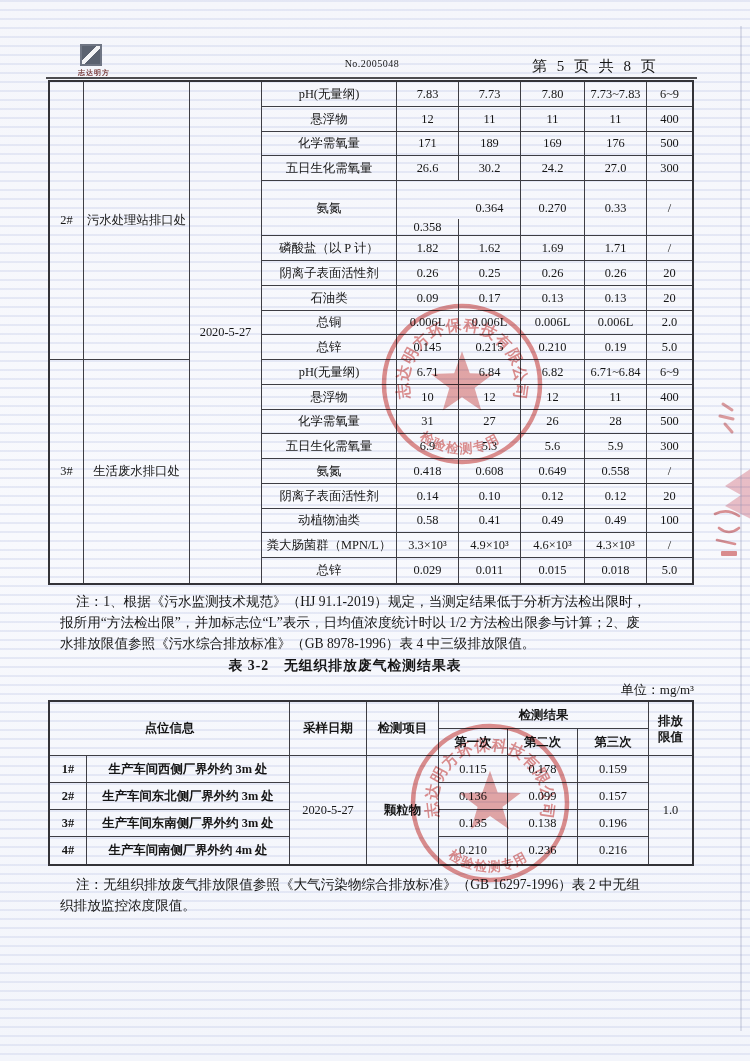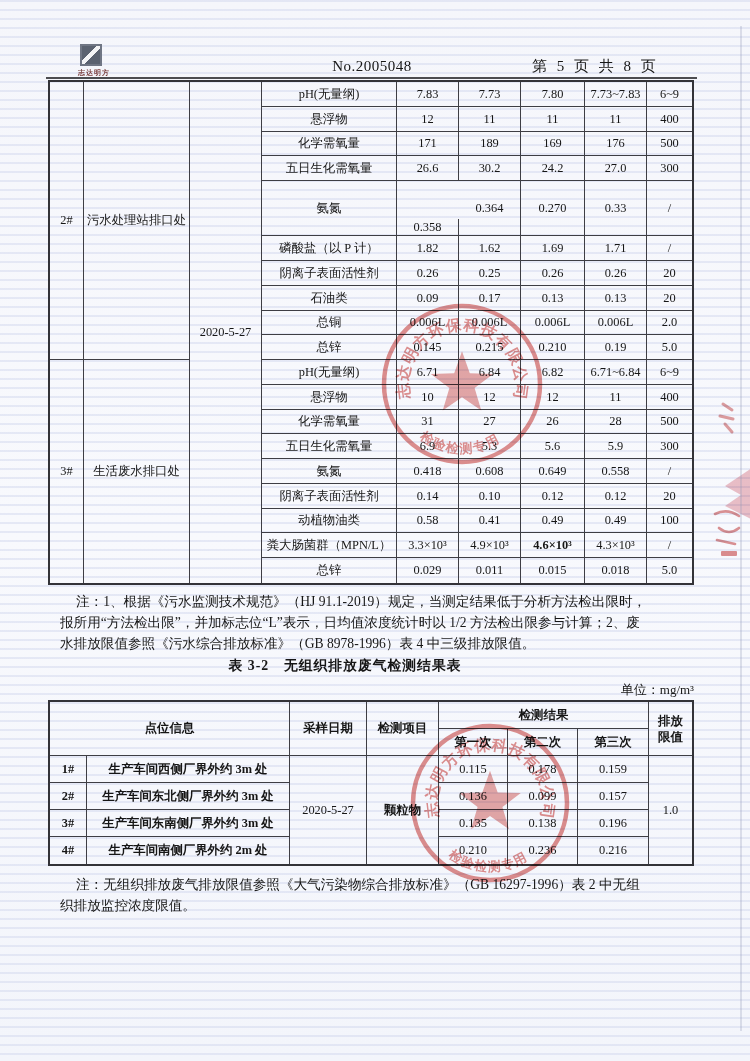--- a/index.html
+++ b/index.html
@@ -8,21 +8,21 @@
   .canvas { position:relative; width:750px; height:1061px; overflow:hidden;
     background:
       repeating-linear-gradient(180deg, rgba(206,212,236,.45) 0 2px, rgba(255,255,255,0) 2px 9px),
       linear-gradient(180deg,#f5f6fb 0,#f8f9fd 50%,#f3f5fb 100%);
   }
   .abs { position:absolute; }
   .logo { left:78px; top:44px; width:60px; text-align:left; }
   .logo-sq { width:22px; height:22px; margin-left:2px; border:2px solid #707684;
     background:linear-gradient(135deg,#5b6270 0 40%,#f4f4f6 40% 58%,#5b6270 58% 100%); }
   .logo-txt { margin-top:2px; font-size:7px; letter-spacing:1px; color:#7c4040; font-weight:bold; }
-  .h-docno { left:0; top:58px; width:744px; text-align:center; font-size:15px; letter-spacing:.5px; }
+  .h-docno { left:0; top:58px; width:744px; text-align:center; font-size:10px; letter-spacing:.5px; }
   .h-page { left:532px; top:57px; width:140px; font-size:15px; letter-spacing:3px; }
   .rule { left:46px; top:77px; width:651px; height:2px; background:#4c4c50; }
   .grid { display:grid; position:absolute; border:2px solid #333338; }
   #t1 { left:48px; top:80px; width:646px; height:505px;
         grid-template-columns:34px 106px 72px 135px 62px 62px 64px 62px 1fr;
         grid-template-rows:repeat(19,1fr); }
   #t2 { left:48px; top:700px; width:646px; height:166px;
         grid-template-columns:37px 203px 77px 72px 69px 70px 71px 1fr;
         grid-template-rows:repeat(6,1fr); }
   .cell { display:flex; align-items:center; justify-content:center; text-align:center;
@@ -156,21 +156,21 @@
       <div class="cell nr" style="grid-area: 16 / 9;">20</div>
       <div class="cell" style="grid-area: 17 / 4;">动植物油类</div>
       <div class="cell" style="grid-area: 17 / 5;">0.58</div>
       <div class="cell" style="grid-area: 17 / 6;">0.41</div>
       <div class="cell" style="grid-area: 17 / 7;">0.49</div>
       <div class="cell" style="grid-area: 17 / 8;">0.49</div>
       <div class="cell nr" style="grid-area: 17 / 9;">100</div>
       <div class="cell" style="grid-area: 18 / 4;">粪大肠菌群（MPN/L）</div>
       <div class="cell" style="grid-area: 18 / 5;">3.3×10³</div>
       <div class="cell" style="grid-area: 18 / 6;">4.9×10³</div>
-      <div class="cell" style="grid-area: 18 / 7; font-weight: bold;">4.6×10³</div>
+      <div class="cell" style="grid-area: 18 / 7;">4.6×10³</div>
       <div class="cell" style="grid-area: 18 / 8;">4.3×10³</div>
       <div class="cell nr" style="grid-area: 18 / 9;">/</div>
       <div class="cell nb" style="grid-area: 19 / 4;">总锌</div>
       <div class="cell nb" style="grid-area: 19 / 5;">0.029</div>
       <div class="cell nb" style="grid-area: 19 / 6;">0.011</div>
       <div class="cell nb" style="grid-area: 19 / 7;">0.015</div>
       <div class="cell nb" style="grid-area: 19 / 8;">0.018</div>
       <div class="cell nb nr" style="grid-area: 19 / 9;">5.0</div>
       <div class="cell nb" style="grid-area: 1 / 3 / span 19;">2020-5-27</div>
     </div>
@@ -202,21 +202,21 @@
       <div class="cell bold" style="grid-area: 4 / 2;">生产车间东北侧厂界外约 3m 处</div>
       <div class="cell" style="grid-area: 4 / 5;">0.136</div>
       <div class="cell" style="grid-area: 4 / 6;">0.099</div>
       <div class="cell" style="grid-area: 4 / 7;">0.157</div>
       <div class="cell bold" style="grid-area: 5 / 1;">3#</div>
       <div class="cell bold" style="grid-area: 5 / 2;">生产车间东南侧厂界外约 3m 处</div>
       <div class="cell" style="grid-area: 5 / 5;">0.135</div>
       <div class="cell" style="grid-area: 5 / 6;">0.138</div>
       <div class="cell" style="grid-area: 5 / 7;">0.196</div>
       <div class="cell nb bold" style="grid-area: 6 / 1;">4#</div>
-      <div class="cell nb bold" style="grid-area: 6 / 2;">生产车间南侧厂界外约 2m 处</div>
+      <div class="cell nb bold" style="grid-area: 6 / 2;">生产车间南侧厂界外约 4m 处</div>
       <div class="cell nb" style="grid-area: 6 / 5;">0.210</div>
       <div class="cell nb" style="grid-area: 6 / 6;">0.236</div>
       <div class="cell nb" style="grid-area: 6 / 7;">0.216</div>
       <div class="cell nb" style="grid-area: 3 / 3 / span 4;">2020-5-27</div>
       <div class="cell nb bold" style="grid-area: 3 / 4 / span 4;">颗粒物</div>
       <div class="cell nb nr" style="grid-area: 3 / 8 / span 4;">1.0</div>
     </div>
 
   <div id="note2" class="abs note">
     <div class="note-line first">注：无组织排放废气排放限值参照《大气污染物综合排放标准》（GB 16297-1996）表 2 中无组</div>

